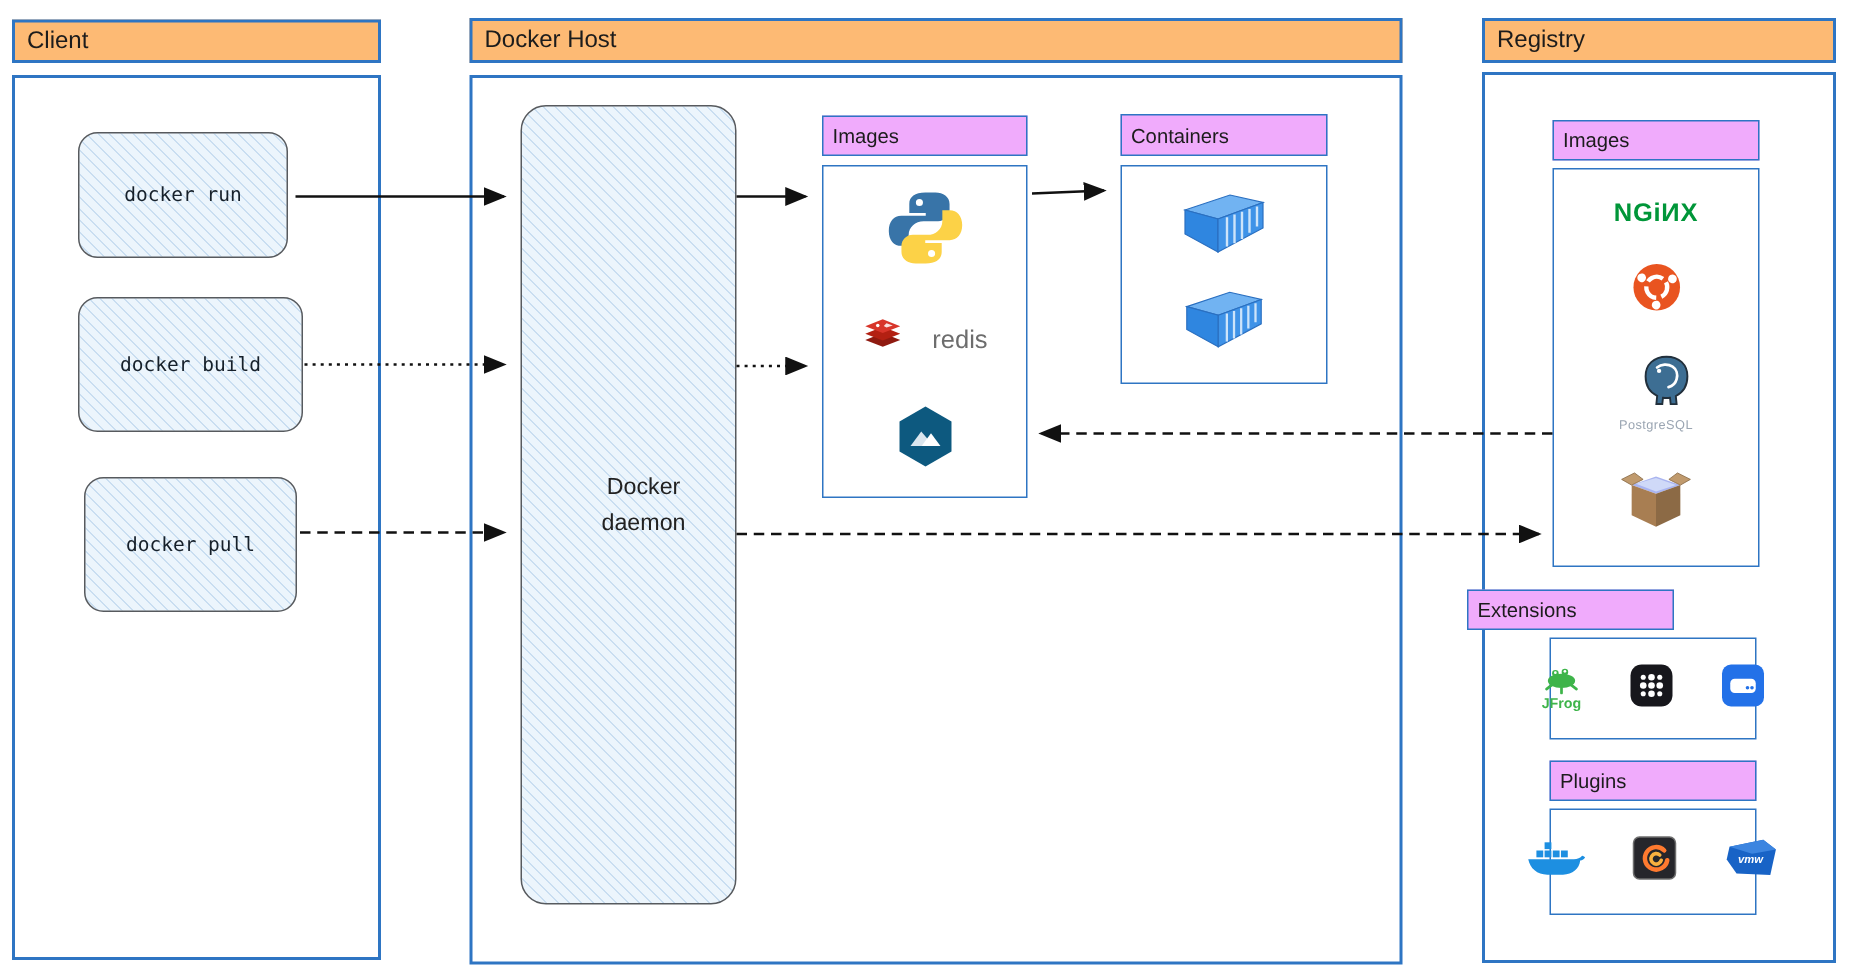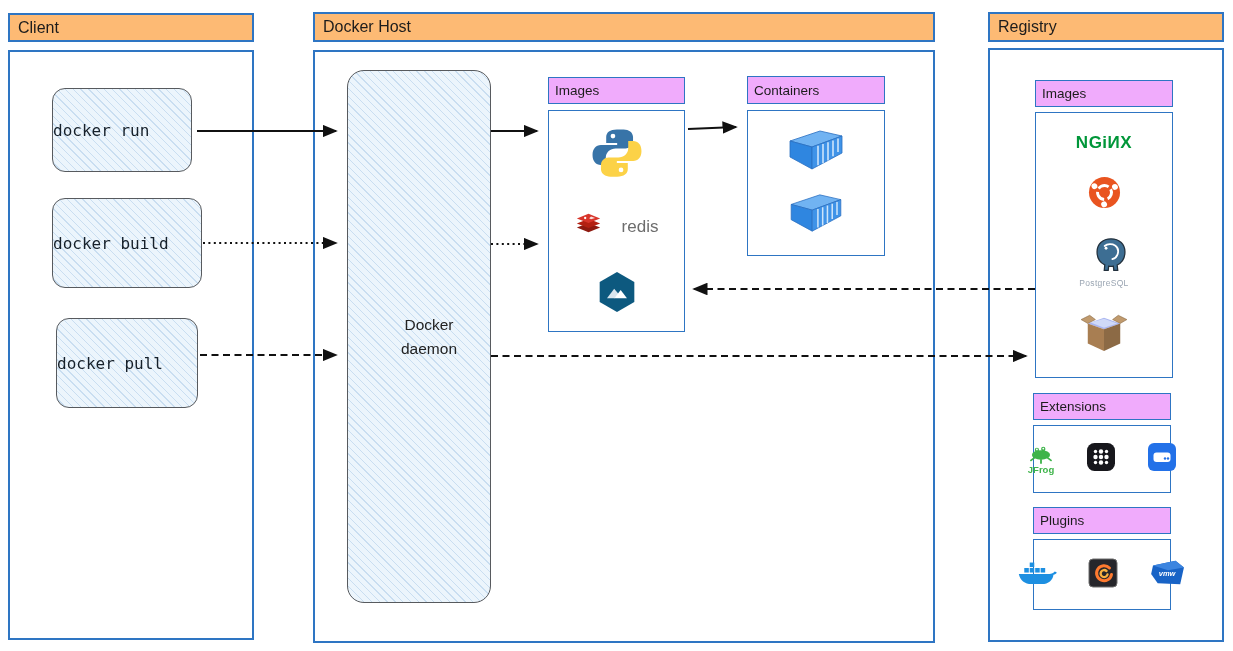--- a/index.html
+++ b/index.html
@@ -8,22 +8,22 @@
   .titlebox{position:absolute;box-sizing:border-box;border:2px solid #2e75c3;background:#fdba74;
             display:flex;align-items:center;padding-left:8px;font-size:16px;}
   .panel{position:absolute;box-sizing:border-box;border:2px solid #2e75c3;background:#fff;}
   .subtitle{position:absolute;box-sizing:border-box;border:1.6px solid #2e75c3;background:#f0abfc;
             display:flex;align-items:center;padding-left:6px;font-size:13.5px;}
   .subbox{position:absolute;box-sizing:border-box;border:1.6px solid #2e75c3;background:#fff;}
   .sketch{background-color:#ecf5fc;
           background-image:repeating-linear-gradient(45deg,rgba(120,168,215,.30) 0px,rgba(120,168,215,.30) 1px,transparent 1px,transparent 5.5px);
           border:1.6px solid #575a5e;}
   .cmd{position:absolute;box-sizing:border-box;border-radius:13px;
-       display:flex;align-items:center;justify-content:flex-start;
-       font-family:"DejaVu Sans Mono","Liberation Mono",monospace;font-size:16px;color:#16202a;}
+       display:flex;align-items:center;justify-content:center;
+       font-family:"DejaVu Sans Mono","Liberation Mono",monospace;font-size:13px;color:#16202a;}
   .daemon{position:absolute;box-sizing:border-box;border-radius:17px;
           display:flex;align-items:center;justify-content:center;text-align:center;
           font-size:15.5px;line-height:1.5;color:#222;}
   .vcol{display:flex;flex-direction:column;align-items:center;justify-content:space-around;height:100%;}
   .hrow{display:flex;flex-direction:row;align-items:center;justify-content:center;gap:31px;height:100%;}
   .redisrow{display:flex;align-items:center;gap:20px;text-align:center;}
   .redislabel{font-size:17px;color:#6d6d6d;font-family:"Liberation Sans",sans-serif;}
   .nginxword{font-weight:bold;font-size:17px;letter-spacing:.5px;color:#009639;}
   .pgcol{display:flex;flex-direction:column;align-items:flex-end;gap:1px;}
   .pglabel{font-size:8.5px;color:#9aa5b2;letter-spacing:.3px;}
@@ -153,21 +153,21 @@
           <polygon points="11,12 25,8 39,13 25,17.5" fill="#cfd9f8"></polygon>
           <polygon points="8,13 1,9 10,4.5 16,9" fill="#c09a6d" stroke="#8a6a45" stroke-width=".6"></polygon>
           <polygon points="42,13 49,9 40,4.5 34,9" fill="#c09a6d" stroke="#8a6a45" stroke-width=".6"></polygon>
           <polygon points="8,13 25,19 25,42 8,34" fill="#a87e52"></polygon>
           <polygon points="25,19 42,13 42,34 25,42" fill="#8c6a45"></polygon>
         </svg>
       </span>
     </div>
   </div>
 
-  <div class="subtitle" style="left:1033px;top:393px;width:138px;height:27px;">
+  <div class="subtitle" style="left:978px;top:393px;width:138px;height:27px;">
     <span>Extensions</span>
   </div>
   <div class="subbox" style="left:1033px;top:425px;width:138px;height:68px;">
     <div class="hrow">
       <span class="jfrogcol">
         <span>
           <svg width="28" height="20" viewBox="0 0 30 22">
             <ellipse cx="15" cy="12" rx="10" ry="5.2" fill="#3eb44a"></ellipse>
             <circle cx="10.5" cy="6.5" r="2.4" fill="#3eb44a"></circle>
             <circle cx="17.5" cy="5.5" r="2.4" fill="#3eb44a"></circle>

